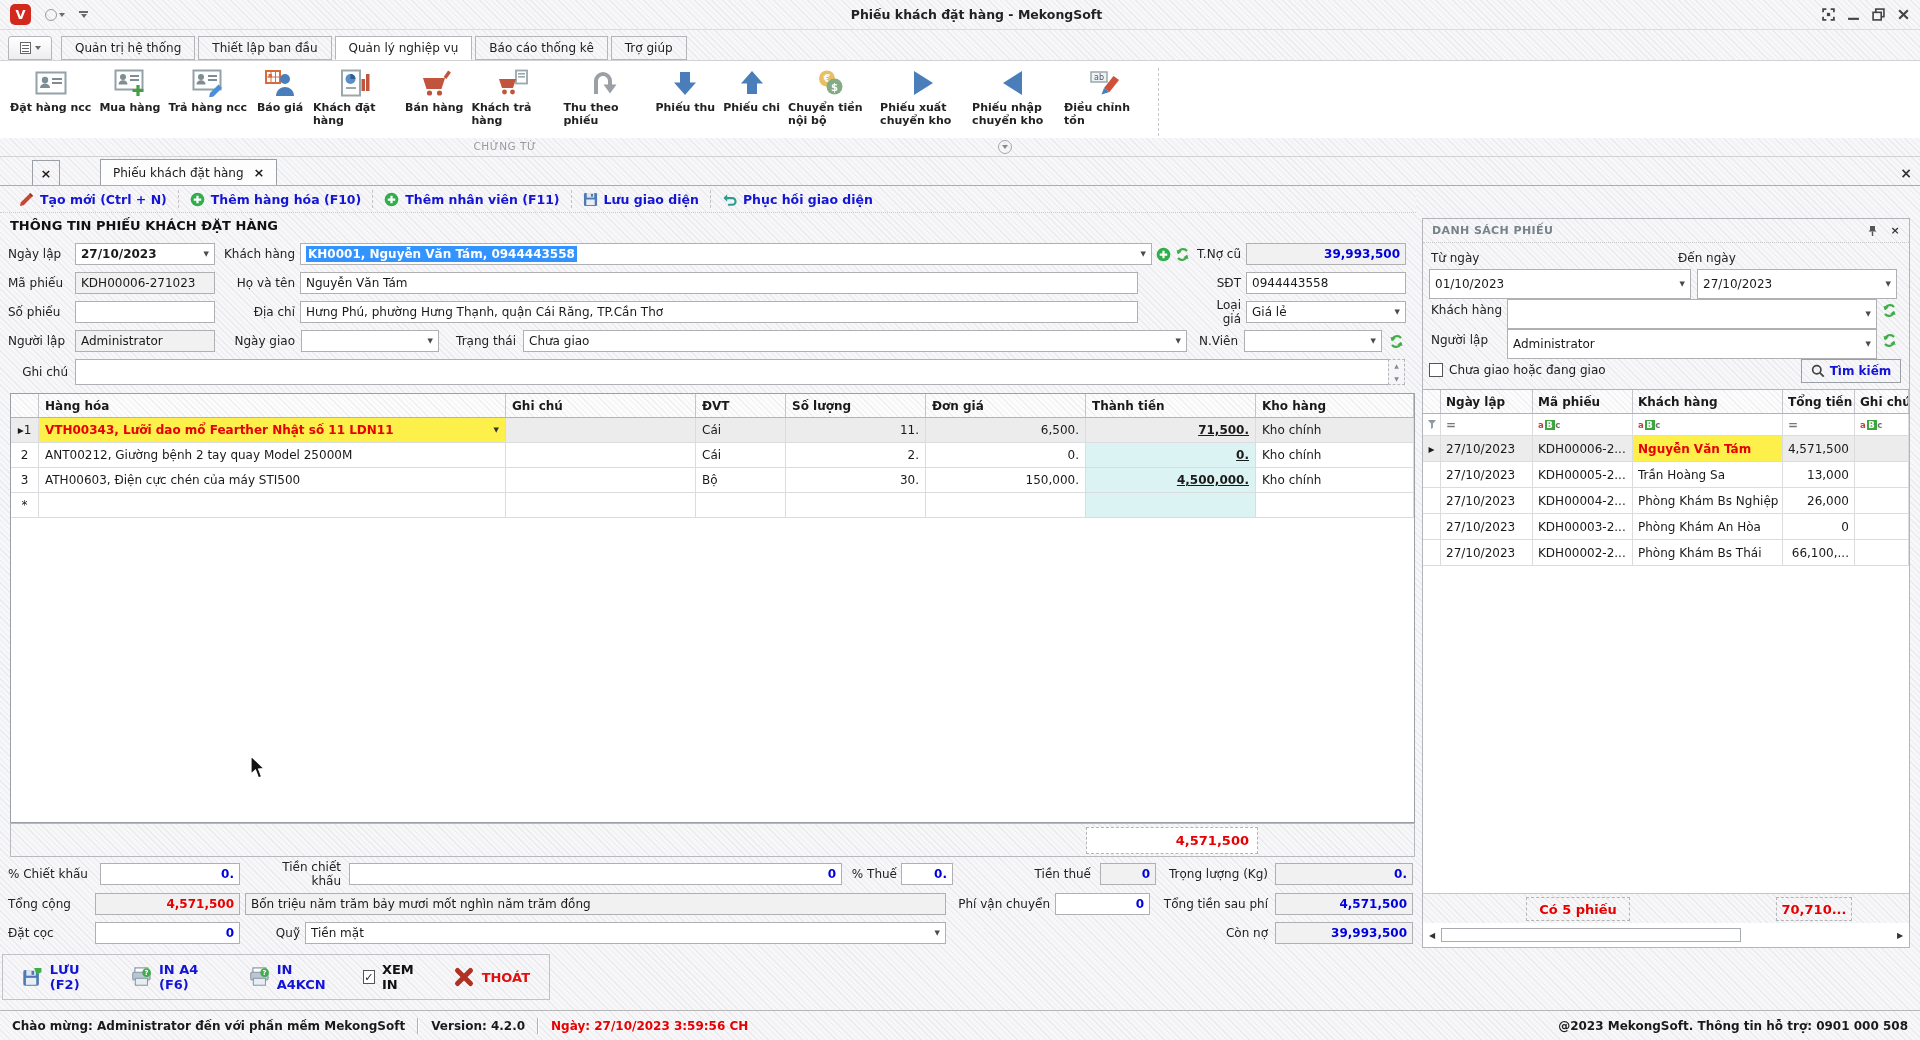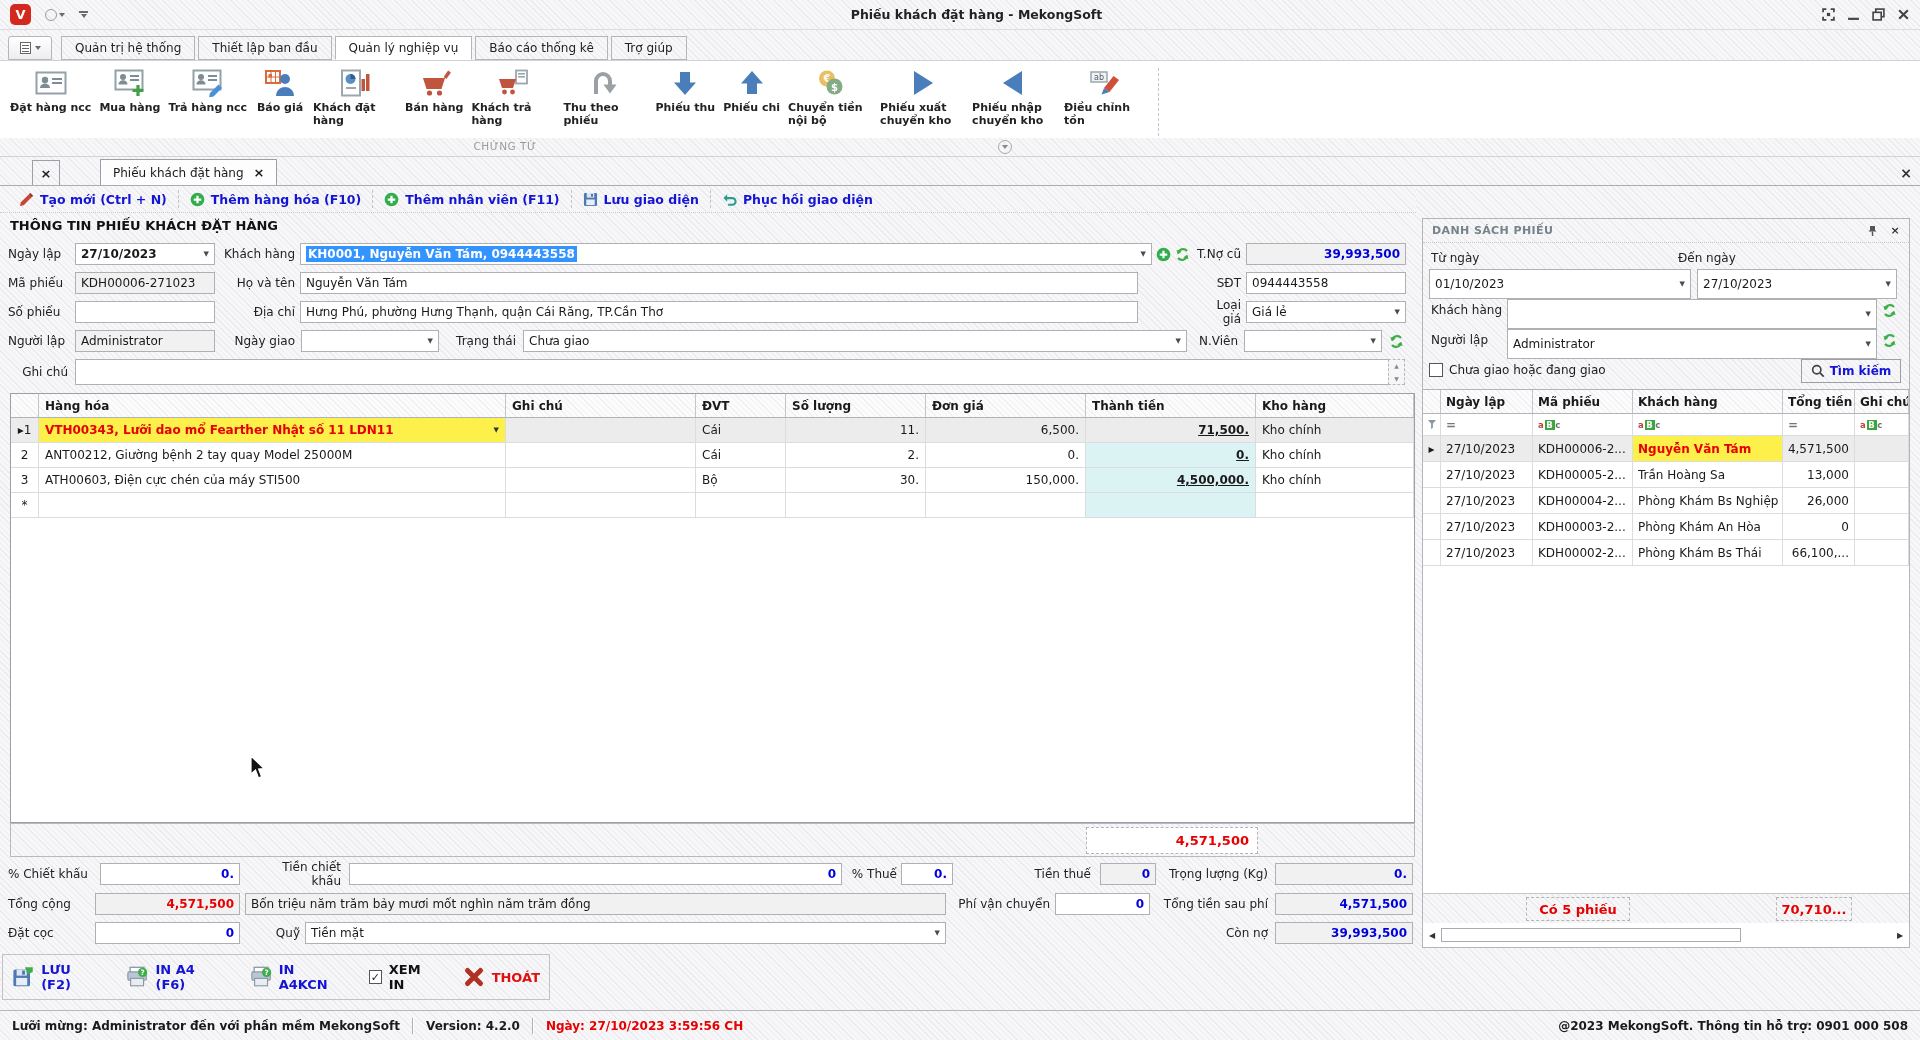--- a/index.html
+++ b/index.html
@@ -90,21 +90,21 @@
   .num { justify-content:flex-end; }
   .amt { font-weight:bold;text-decoration:underline; }
   .cyan { background:#dcf3f3; }
   .hl-yellow { background:#fdf04a; color:#e60000; font-weight:bold; }
   .mgfooter { position:absolute; left:8px; top:610px; width:1405px; height:34px; border:1px solid #b6babd; }
   .mgf-box { position:absolute; left:1075px; top:3px; width:172px; height:27px; background:#fff; border:1px dashed #b5b5b8;
     display:flex; align-items:center; justify-content:flex-end; padding:0 8px; color:#e60000; font-weight:bold; font-size:13px; }
 
   
   .btnstrip { position:absolute; left:0px; top:741px; width:548px; height:46px; border:1px solid #c2c2c6;
-    display:flex; align-items:center; padding:0 0; gap:8px; }
+    display:flex; align-items:center; padding:0 10px; gap:8px; }
   .bbtn { display:flex; align-items:center; gap:7px; font-weight:bold; color:#1414d6; font-size:13px; padding:0 9px; }
   .bbtn.red { color:#e01010; }
   .bbtn.dark { color:#111; }
   .cbx { width:14px; height:14px; border:1.5px solid #555; background:#fff; display:inline-flex; align-items:center;
     justify-content:center; font-size:11px; color:#222; font-weight:bold; }
 
   
   .spanel { position:absolute; left:1422px; top:218px; width:488px; height:730px; border:1px solid #b2b6ba; background:#fff; }
   .spcap { height:24px; display:flex; align-items:center; padding:0 9px; border-bottom:1px dotted #c8c8cb;
     color:#76838a; font-weight:bold; font-size:11px; letter-spacing:0.4px; }
@@ -794,21 +794,21 @@
     </div>
     <div class="spscroll">
       <span class="sarrow">◀</span>
       <span class="sthumb hatch"></span>
       <span class="strack"></span>
       <span class="sarrow">▶</span>
     </div>
   </div>
 
   <div class="statusbar hatch">
-    <span>Lưỡi mừng: Administrator đến với phần mềm MekongSoft</span>
+    <span>Chào mừng: Administrator đến với phần mềm MekongSoft</span>
     <span class="ssep"></span>
     <span>Version: 4.2.0</span>
     <span class="ssep"></span>
     <span class="sdate">Ngày: 27/10/2023 3:59:56 CH</span>
     <span class="sb-right">@2023 MekongSoft. Thông tin hỗ trợ: 0901 000 508</span>
   </div>
 
   <svg style="position:absolute;left:250px;top:755px;z-index:50" width="18" height="26">
     <polygon points="1,1 1,19 5.5,15 8.5,23 11.5,21.6 8.6,14 14,13.5" fill="#111" stroke="#fff" stroke-width="1.2"></polygon>
   </svg>

